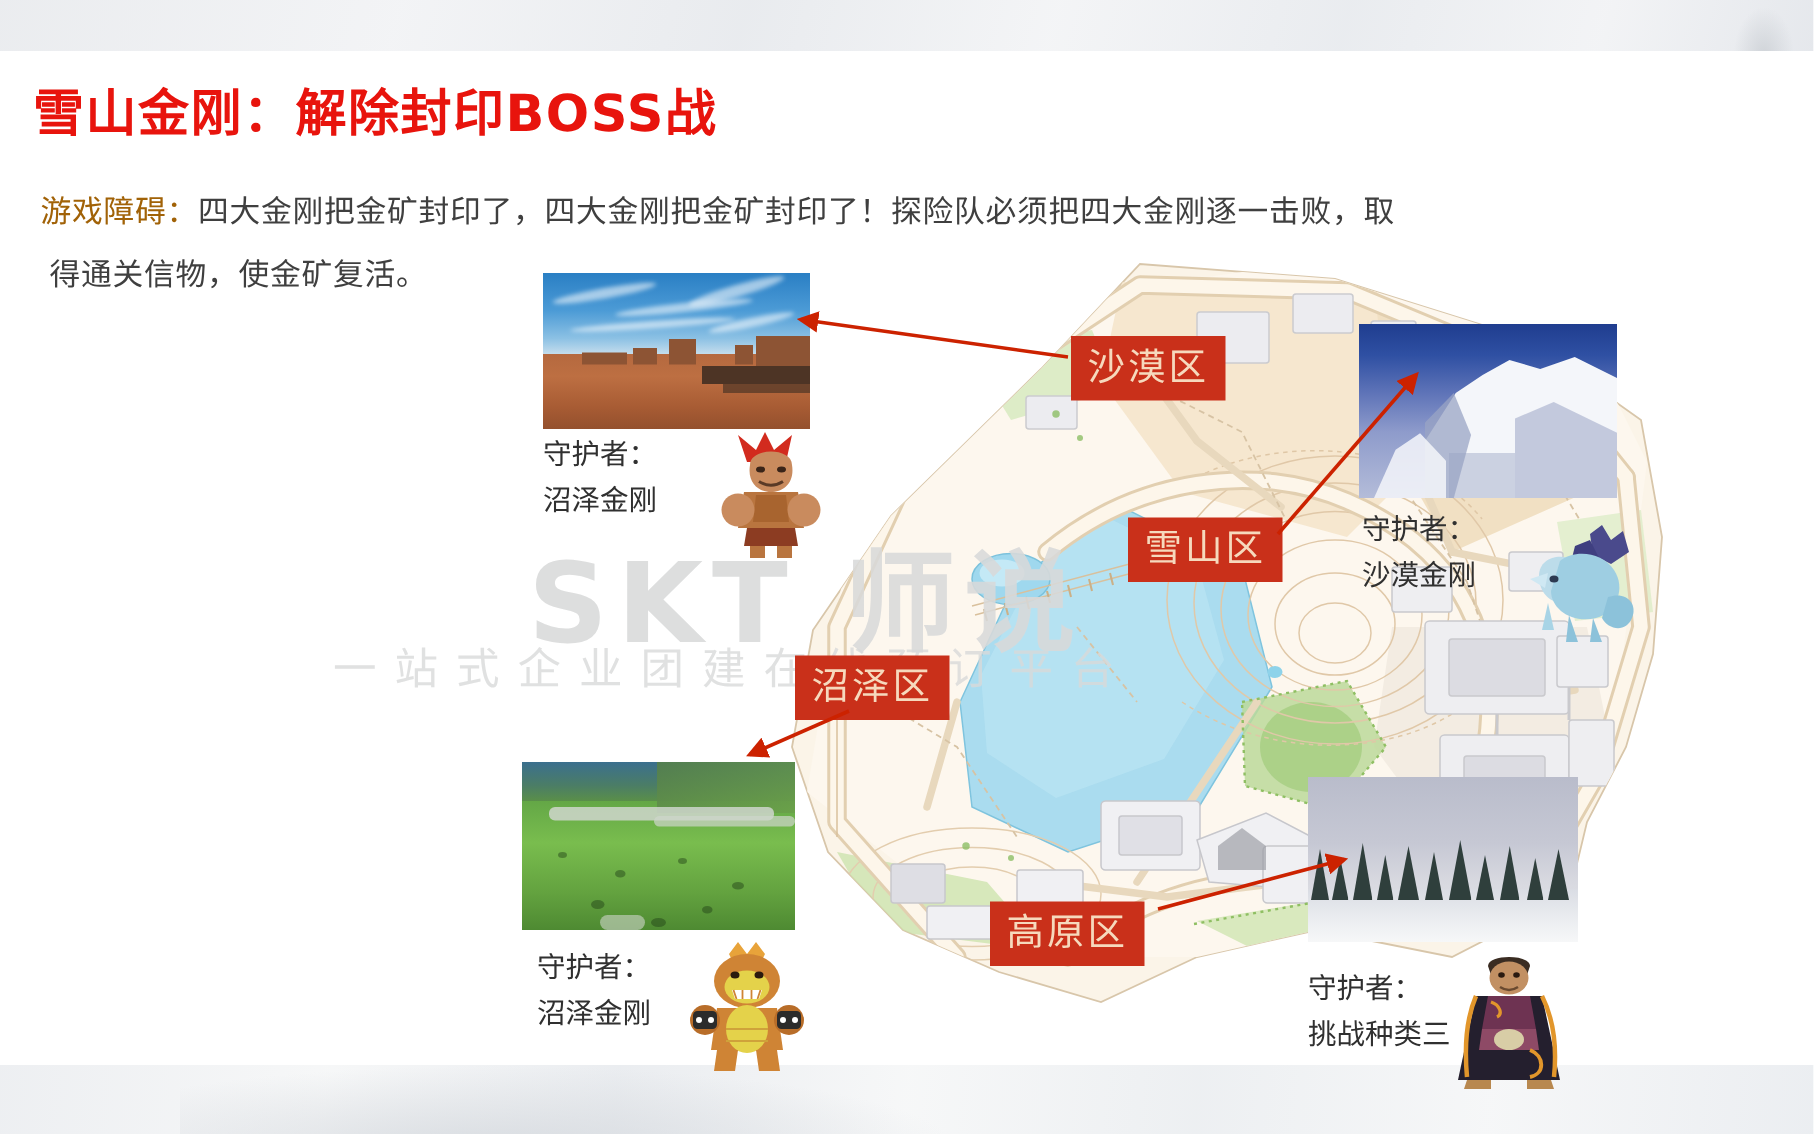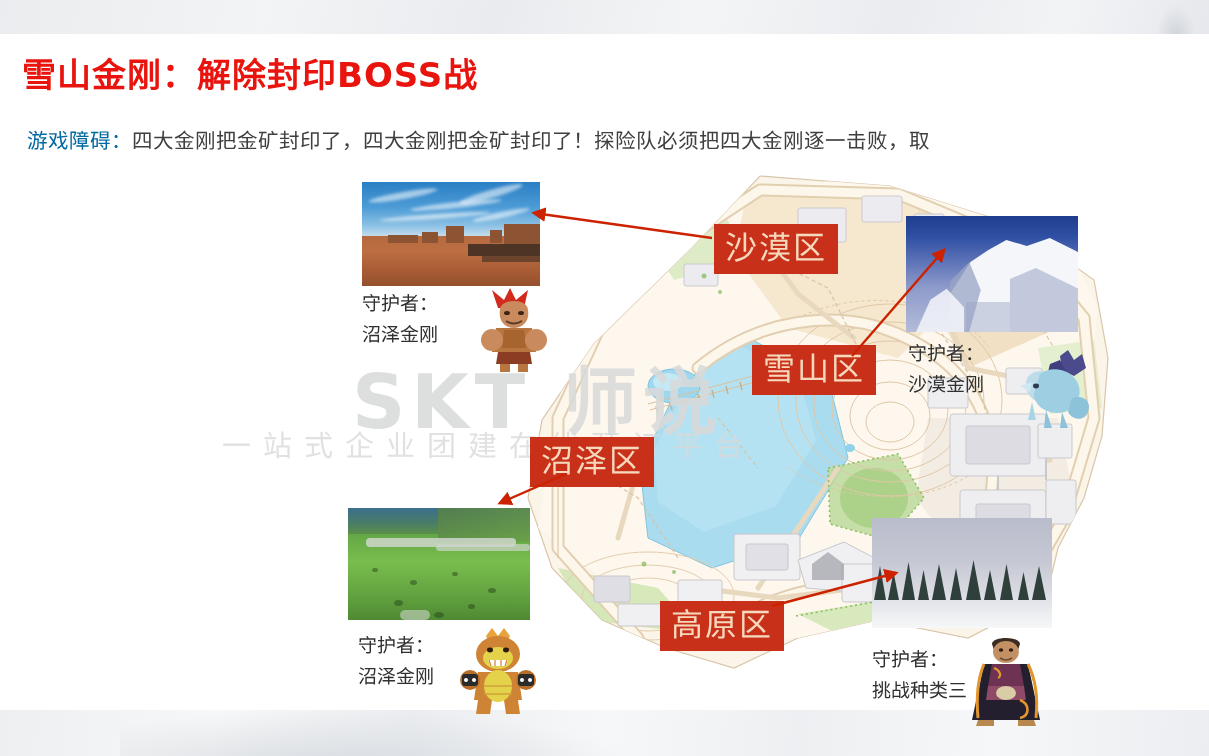--- a/index.html
+++ b/index.html
@@ -41,21 +41,21 @@
     white-space:nowrap;
   }
   .subtitle-wrap{
     position:absolute;left:27px;top:120px;width:1130px;
   }
   .sub-line{
     font-family:"DejaVu Serif","Liberation Serif",serif;
     font-size:20.5px;color:#3f3f3f;line-height:42px;letter-spacing:.5px;
     white-space:nowrap;
   }
-  .sub-label{color:#0369a1;}
+  .sub-label{color:#a16207;}
   .sub-line.l2{margin-left:6px;}
 
   
   #map{position:absolute;left:498px;top:168px;width:640px;height:560px;}
   #map svg{display:block;}
 
   
   .wm{position:absolute;pointer-events:none;color:#d9dada;user-select:none;}
   .wm-main{
     left:352px;top:342px;font-size:74px;font-weight:bold;letter-spacing:6px;
@@ -96,21 +96,21 @@
   .ph-plat{left:872px;top:518px;width:180px;height:110px;
     background:linear-gradient(180deg,#b9bccb 0%,#c6c8d4 40%,#d8d9e0 64%,#e9eaee 100%);}
   .ph-plat .tree{position:absolute;background:#2f3f3c;}
   .ph-plat .snowfield{position:absolute;left:0;right:0;bottom:0;height:32%;
     background:linear-gradient(180deg,#dadde4 0%,#eceef1 60%,#f6f7f8 100%);}
 
   
   .tag{
     position:absolute;background:#c9301a;color:#f6d9bd;
     font-family:"DejaVu Sans","Liberation Sans",sans-serif;
-    font-size:32px;line-height:1;letter-spacing:2px;
+    font-size:25px;line-height:1;letter-spacing:2px;
     padding:8px 11px 10px 11px;white-space:nowrap;
   }
   .tag-desert{left:714px;top:224px;}
   .tag-snow{left:752px;top:345px;}
   .tag-swamp{left:530px;top:437px;}
   .tag-plateau{left:660px;top:601px;}
 
   
   .guard{position:absolute;font-family:"DejaVu Serif","Liberation Serif",serif;
     font-size:19px;color:#303030;line-height:31px;white-space:nowrap;}
@@ -466,13 +466,14 @@
   <path d="M60,30 C68,46 70,64 68,84" stroke="#e2962b" stroke-width="3" fill="none"></path>
   <path d="M52,66 C62,70 62,82 52,84" stroke="#e2962b" stroke-width="2.6" fill="none"></path>
   <path d="M26,34 C32,36 34,42 30,44" stroke="#e2962b" stroke-width="2.2" fill="none"></path>
   <path d="M10,86 L26,86 L26,92 L8,92 Z" fill="#b8884f"></path>
   <path d="M50,86 L66,86 L68,92 L50,92 Z" fill="#b8884f"></path>
 </svg>
 
 <div class="title">雪山金刚：解除封印BOSS战</div>
 <div class="subtitle-wrap">
   <div class="sub-line"><span class="sub-label">游戏障碍：</span><span>四大金刚把金矿封印了，四大金刚把金矿封印了！探险队必须把四大金刚逐一击败，取</span></div>
+  <div class="sub-line l2">得通关信物，使金矿复活。</div>
 </div>
 
 </body></html>

